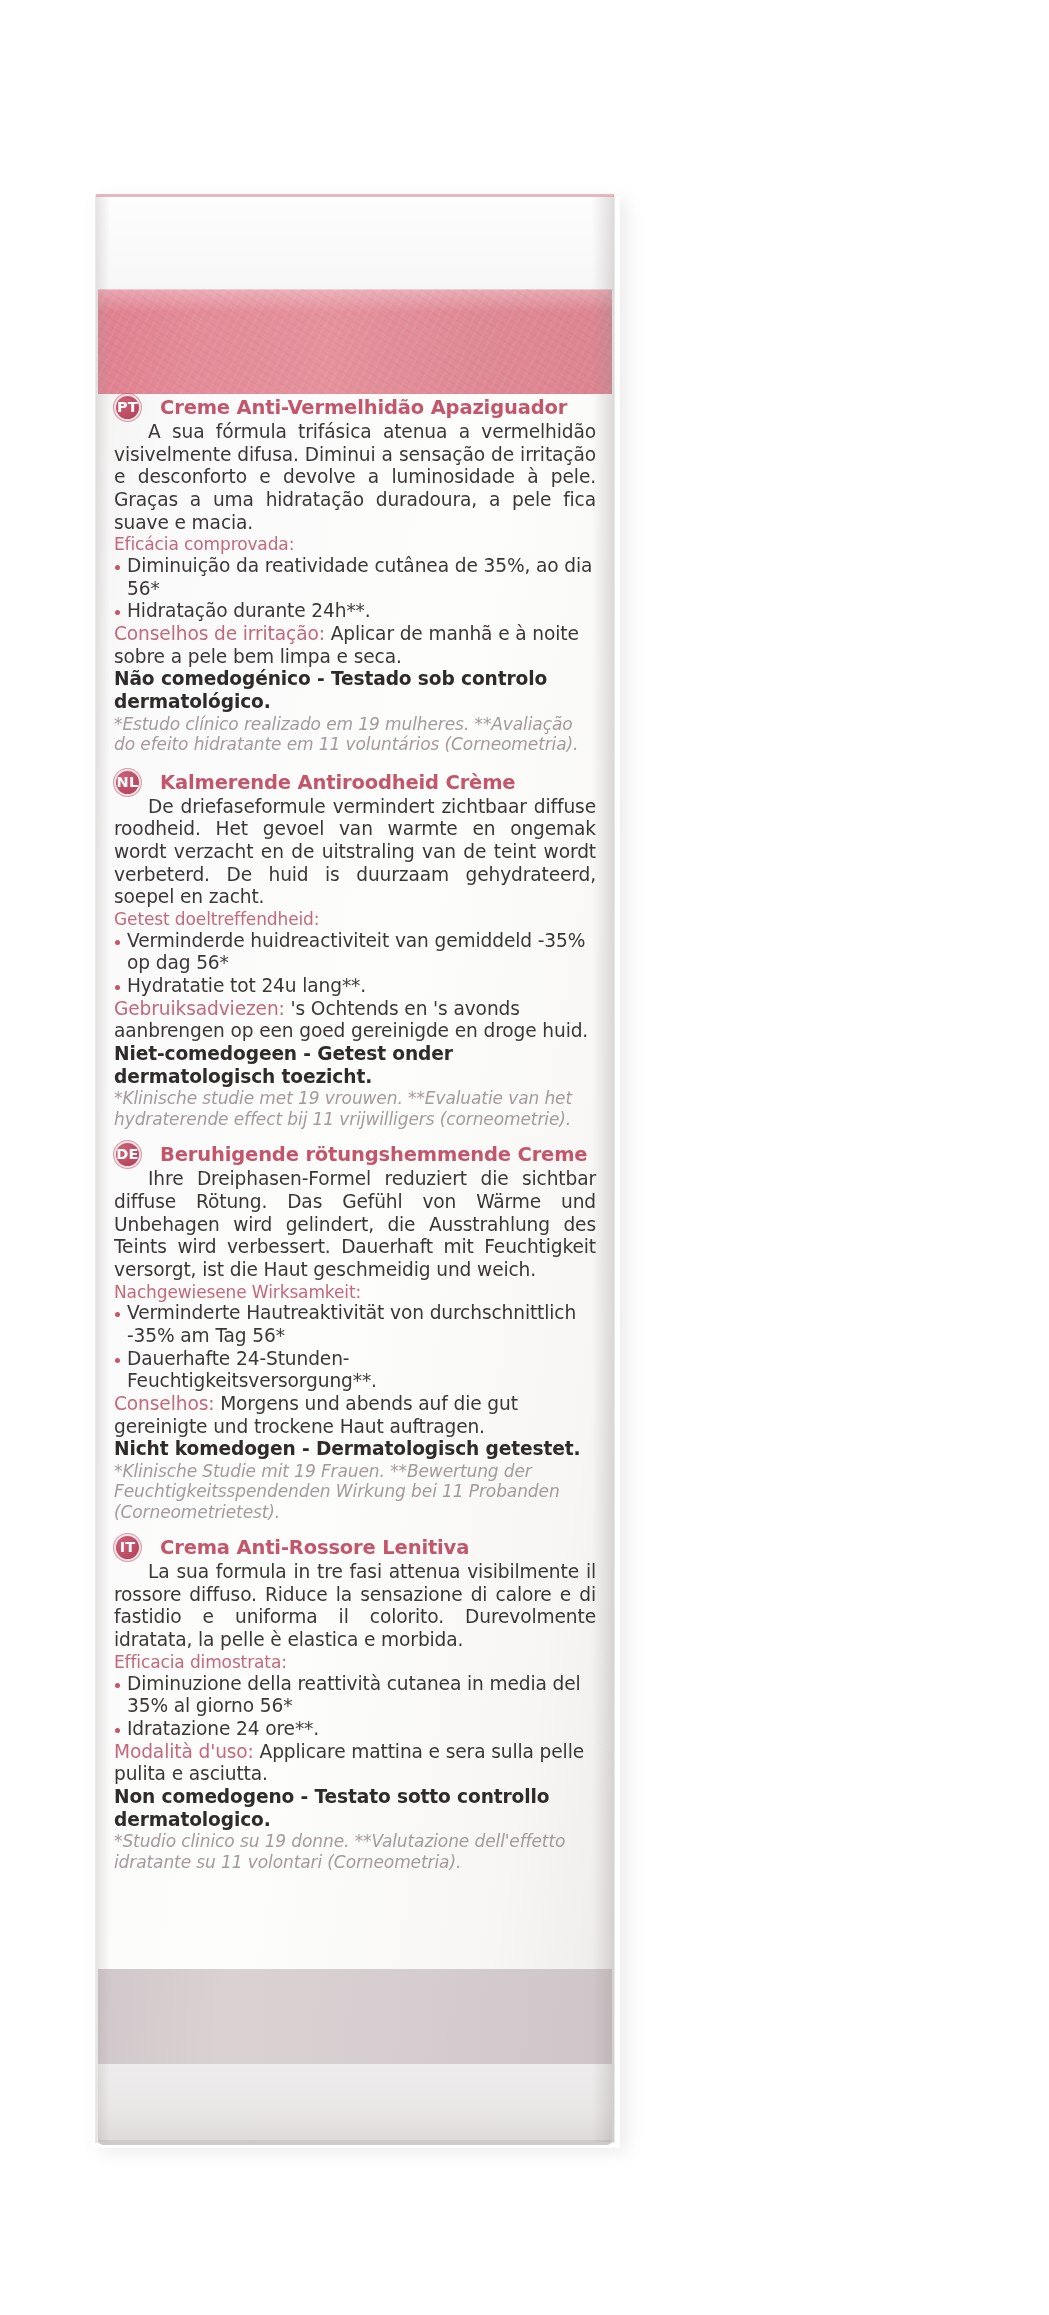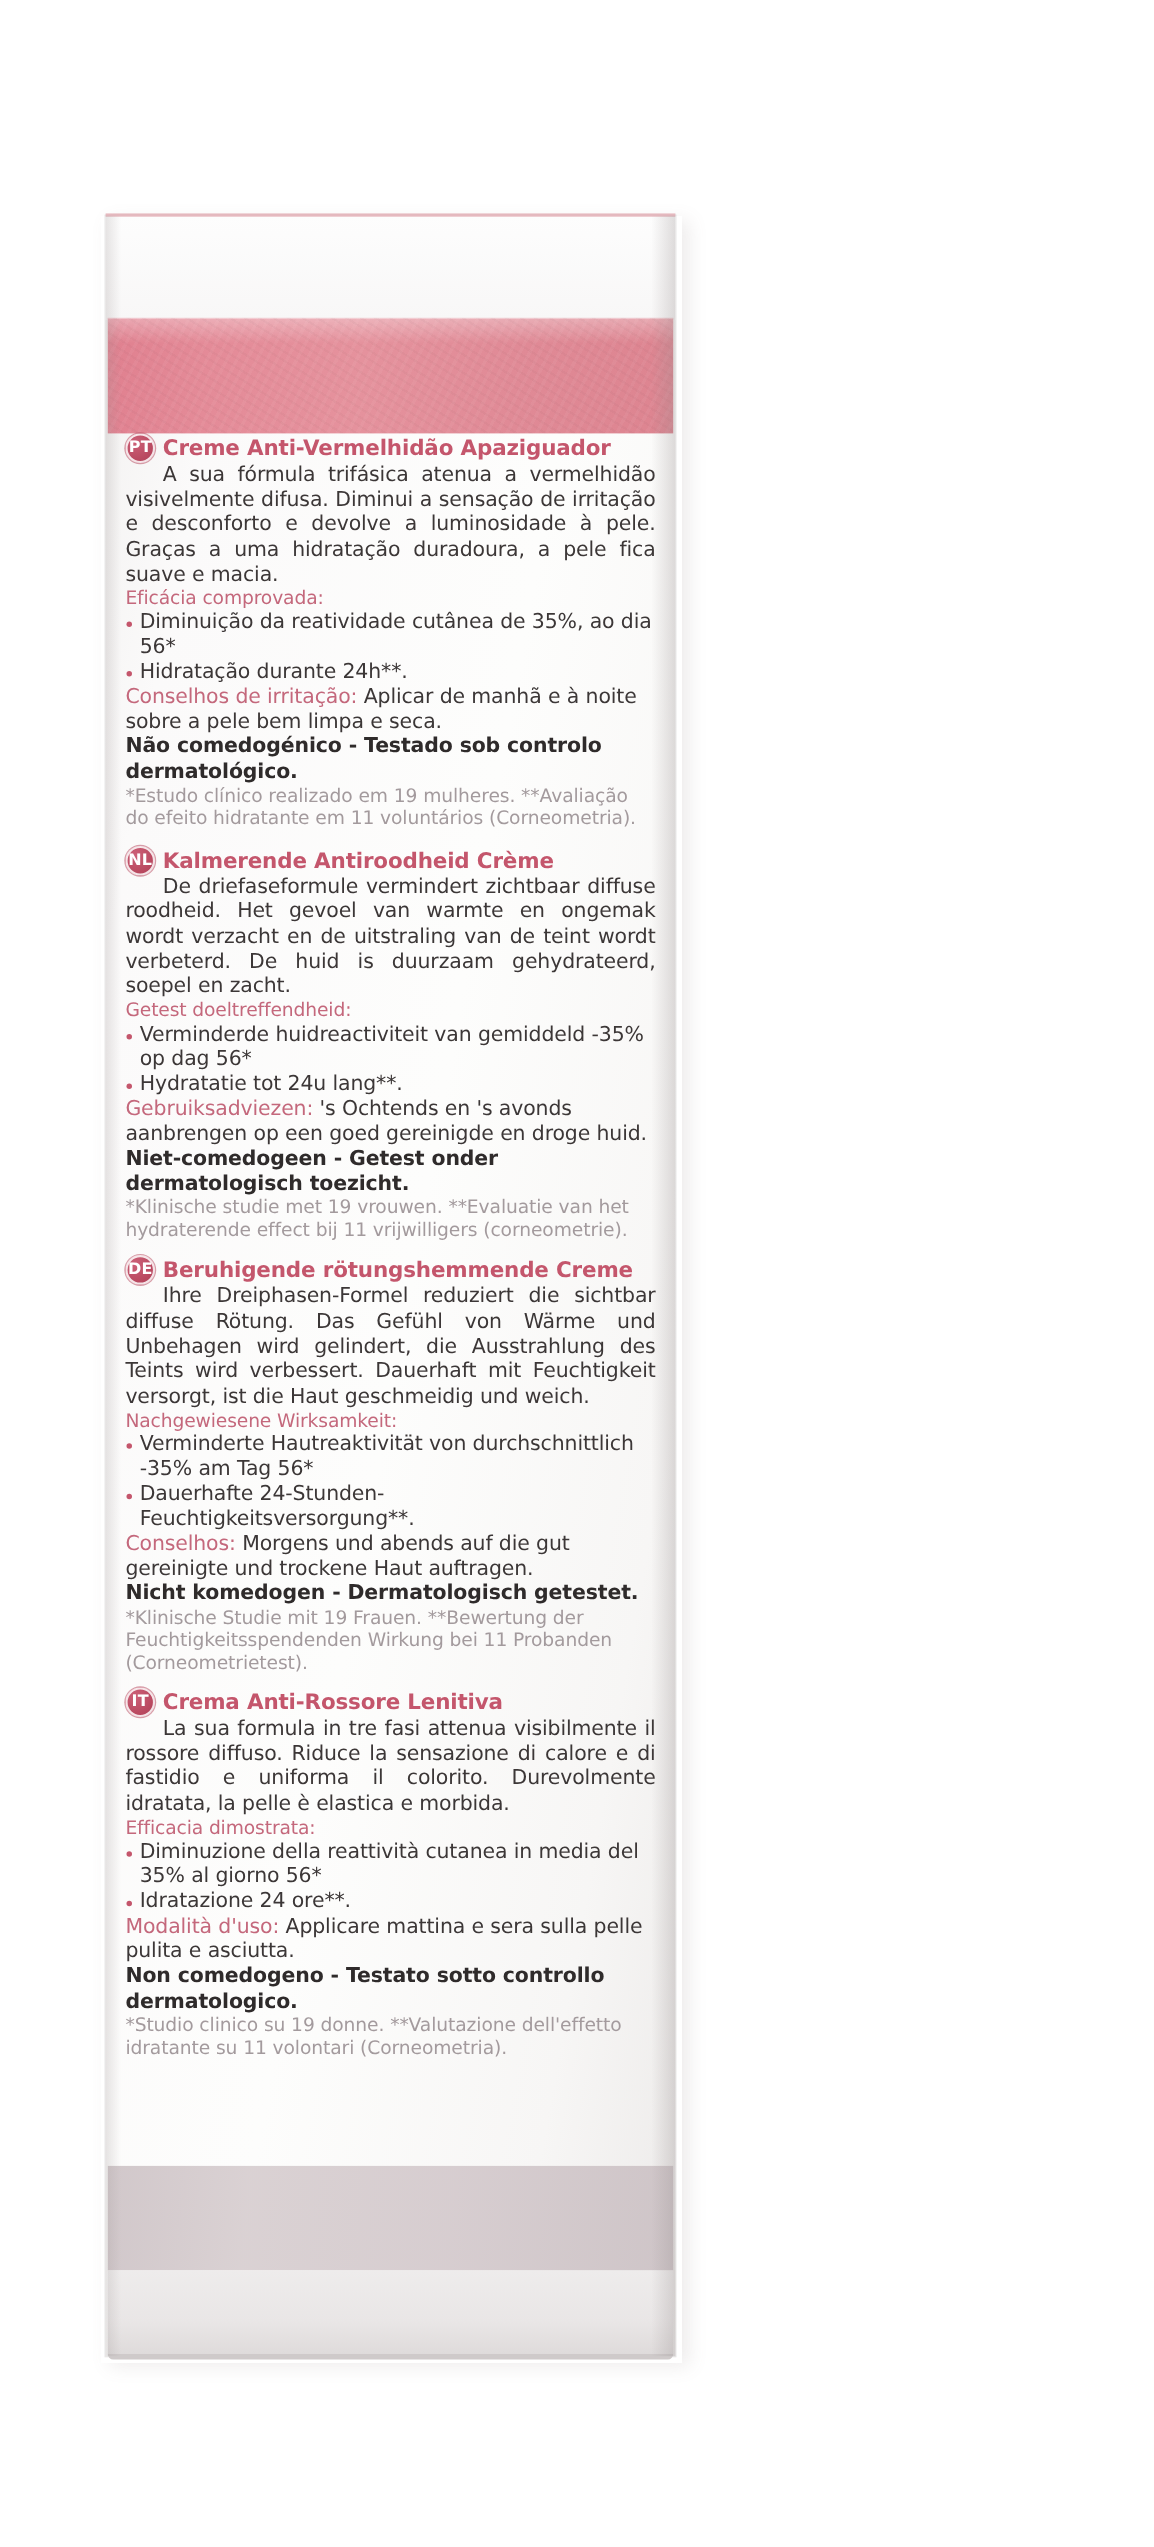--- a/index.html
+++ b/index.html
@@ -85,21 +85,21 @@
     padding: 0;
     color: #3a3535;
   }
 
   .lang-block { margin-bottom: 14px; position: relative; }
   .lang-block.pt { margin-bottom: 16px; }
 
   .hdr-row {
     display: flex;
     align-items: flex-start;
-    gap: 7px;
+    gap: 19px;
     line-height: 1;
   }
   .flag {
     flex: 0 0 auto;
     width: 27px; height: 27px;
     border-radius: 50%;
     background: #c1536a;
     background: radial-gradient(circle at 34% 30%, #cc6077 0%, #b94960 62%, #a83f56 100%);
     color: #fff;
     font-size: 14.5px;
@@ -169,20 +169,21 @@
     line-height: 1.22;
     color: #2f2b2b;
     margin: 0;
     letter-spacing: -.12px;
     font-weight: bold;
   }
 
   .footnote {
     font-size: 17px;
     line-height: 1.2;
+    font-style: italic;
     color: #a39a9d;
     margin: 0;
     letter-spacing: -.1px;
   }
 
   
   #bottom-band {
     position: absolute;
     left: 2px;
     bottom: 78px;

